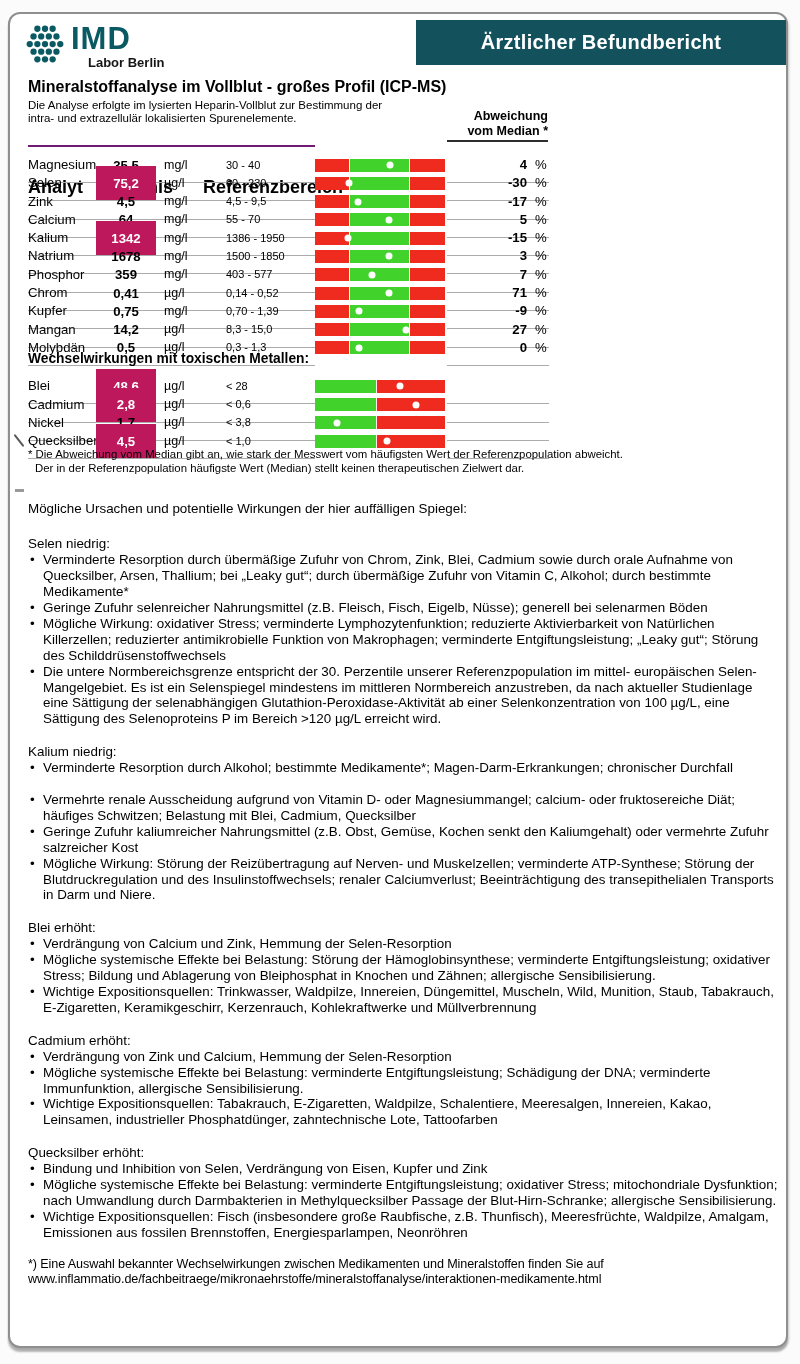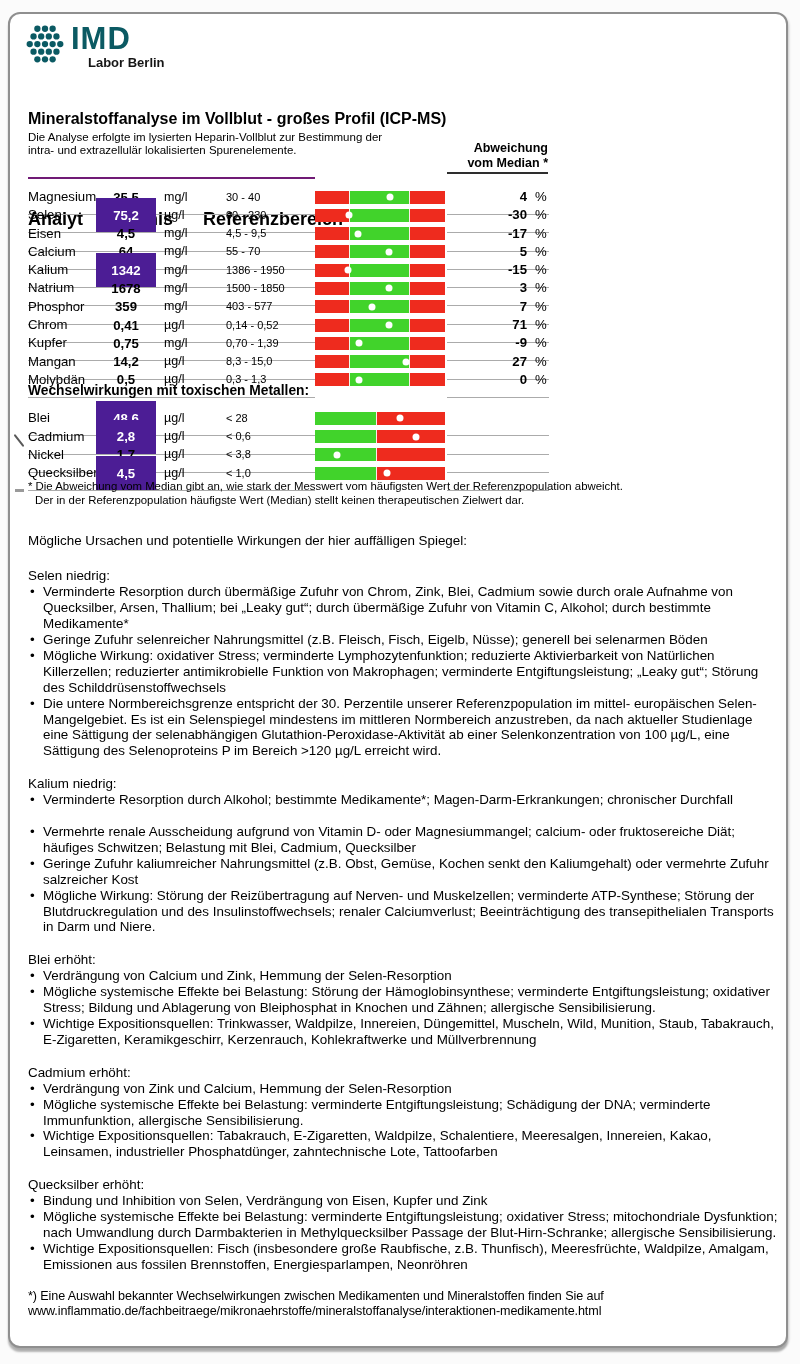--- a/index.html
+++ b/index.html
@@ -10,38 +10,38 @@
   
   .logo { position:absolute; left:14px; top:10px; display:flex; }
   .logo-dots { width:42px; height:42px; }
   .logo-textblock { margin-left:5px; }
   .logo-brand { font-size:31px; font-weight:bold; color:#0b5a63; letter-spacing:1px; line-height:30px; }
   .logo-sub { font-size:13px; font-weight:bold; color:#151515; margin:1px 0 0 17px; }
   .banner { position:absolute; left:406px; top:6px; width:370px; height:45px; background:#13515c;
             color:#fff; font-size:20px; font-weight:bold; display:flex; align-items:center; justify-content:center;
             letter-spacing:.3px; }
   
-  .content { position:absolute; left:18px; top:96px; width:752px; }
+  .content { position:absolute; left:18px; top:64px; width:752px; }
   .rtitle { font-size:16px; font-weight:bold; margin-bottom:3px; }
   .rsub { font-size:11.5px; line-height:13px; }
   .abw-head { position:absolute; top:31px; left:419px; width:101px; text-align:right;
               font-weight:bold; font-size:12.5px; line-height:14.5px; border-bottom:2px solid #2e2e2e; padding-bottom:2px; }
   
   .rtable { margin-top:5px; width:521px; }
   .thead { display:grid; grid-template-columns:68px 60px 47px 112px; width:287px; height:17px;
            align-items:end; border-bottom:2px solid #701a75; font-weight:bold; font-size:18px; }
   .thead .h-res { text-align:left;margin-top:47px; }
   .trow { display:grid; grid-template-columns:68px 60px 47px 112px 132px 102px; height:18.3px; align-items:stretch; }
   .c { display:flex; align-items:center; }
   .u { border-bottom:1px solid #ababab; }
   .c-name { font-size:13.2px; white-space:nowrap; }
   .c-res { justify-content:center; }
   .resbox { width:100%; height:34px; margin-top:1px; display:flex; align-items:center; justify-content:center;
             font-weight:bold; font-size:13.2px; }
-  .resbox.flagged { background:#4c1d95; color:#fff; }
+  .resbox.flagged { background:#be185d; color:#fff; }
   .c-unit { font-size:12.5px; padding-left:8px; }
   .c-ref { font-size:11px; padding-left:23px; }
   .c-bar { justify-content:flex-start; border-bottom:none; }
   .bar { position:relative; width:130px; height:13px; display:flex; }
   .seg { height:100%; }
   .seg + .seg { border-left:1px solid rgba(255,255,255,.9); }
   .seg.red { background:#ee2b1e; }
   .seg.green { background:#41d32b; }
   .dot { position:absolute; top:50%; width:7px; height:7px; background:#fff; border-radius:50%;
          transform:translate(-50%,-50%); }
@@ -93,20 +93,21 @@
           <circle cx="22" cy="37" r="3.3"></circle>
           <circle cx="30" cy="37" r="3.3"></circle>
       </g>
     </svg>
     <div class="logo-textblock">
       <div class="logo-brand">IMD</div>
       <div class="logo-sub">Labor Berlin</div>
     </div>
   </div>
 
+  <div class="banner">Ärztlicher Befundbericht</div>
 
   <div class="content">
     <div class="rtitle">Mineralstoffanalyse im Vollblut - großes Profil (ICP-MS)</div>
     <div class="rsub">Die Analyse erfolgte im lysierten Heparin-Vollblut zur Bestimmung der</div>
     <div class="rsub">intra- und extrazellulär lokalisierten Spurenelemente.</div>
 
     <div class="abw-head">
       <span>Abweichung</span><br>
       <span>vom Median *</span>
     </div>
@@ -153,21 +154,21 @@
                 <div class="seg red" style="width: 28%;"></div>
                 <div class="dot" style="left: 26%;"></div>
               </div>
             </div>
             <div class="c c-abw u">
               <span class="num">-30</span>
               <span class="pct">%</span>
             </div>
           </div>
           <div class="trow">
-            <div class="c c-name u">Eisen</div>
+            <div class="c c-name u">Zink</div>
             <div class="c c-res u">
               <span class="resbox">4,5</span>
             </div>
             <div class="c c-unit u">mg/l</div>
             <div class="c c-ref u">4,5 - 9,5</div>
             <div class="c c-bar">
               <div class="bar">
                 <div class="seg red" style="width: 26%;"></div>
                 <div class="seg green" style="width: 46%;"></div>
                 <div class="seg red" style="width: 28%;"></div>

